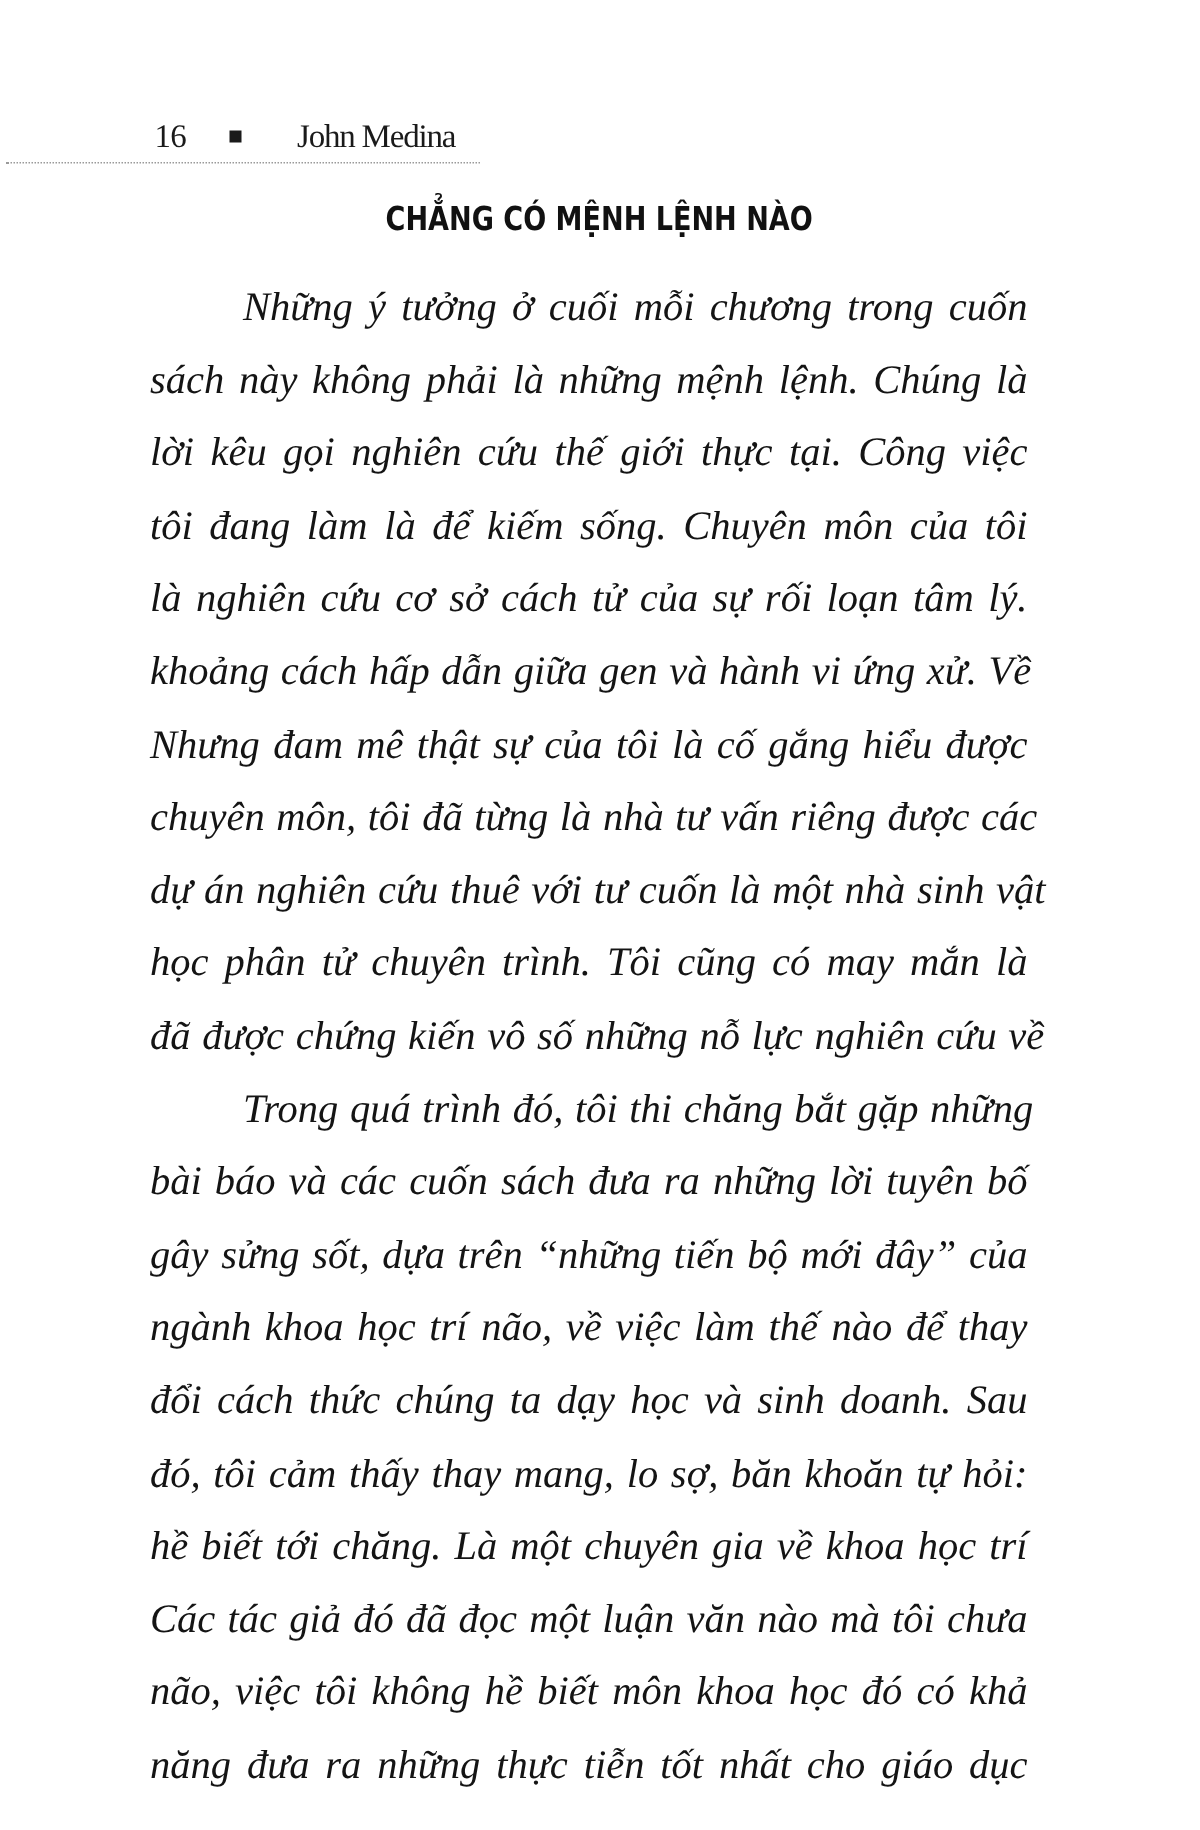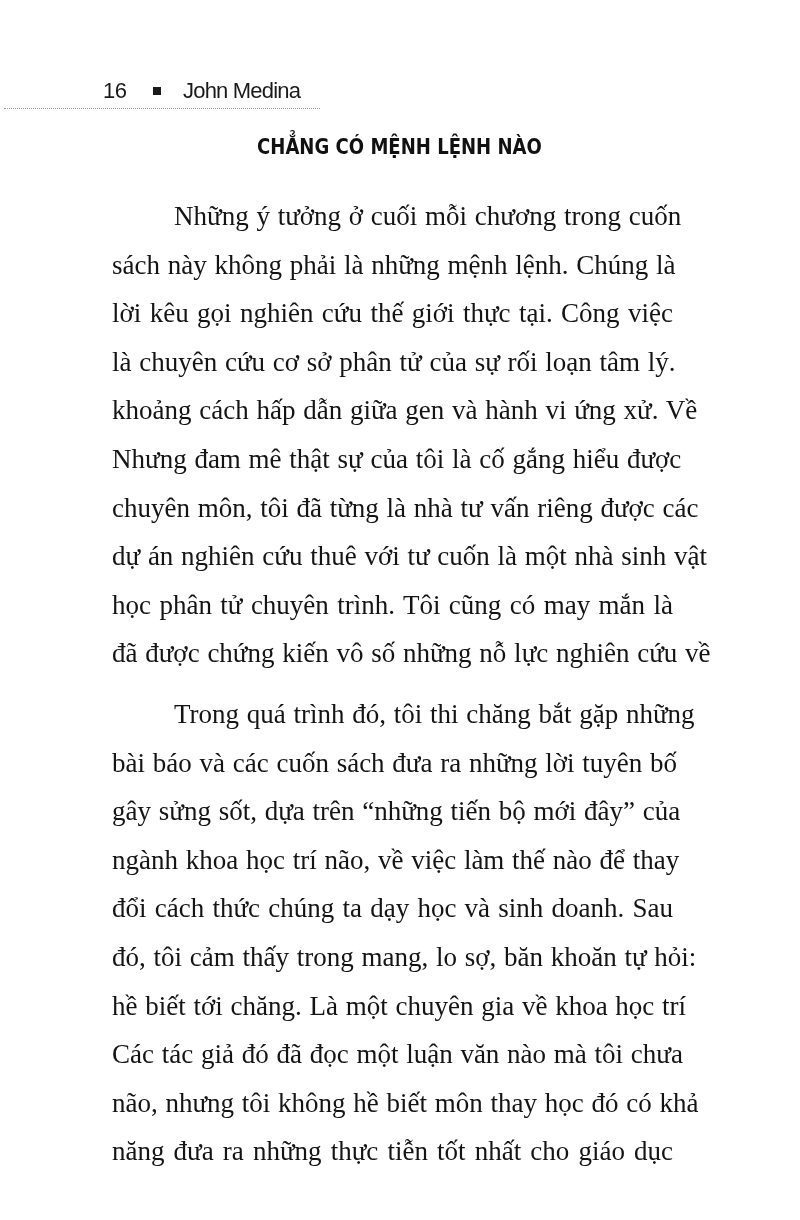--- a/index.html
+++ b/index.html
@@ -14,37 +14,38 @@
       overflow: hidden;
       color: #111111;
     }
     .running-head {
       position: absolute;
       top: 74px;
       left: 103px;
       height: 34px;
       display: flex;
       align-items: center;
-      font-family: Liberation Sans, sans-serif;
+      font-family: Liberation Serif, serif;
       font-size: 22px;
       letter-spacing: -0.5px;
       color: #1a1a1a;
     }
     .page-number {
       width: 50px;
     }
     .bullet {
       display: inline-block;
       width: 8px;
       height: 8px;
       background: #1a1a1a;
       margin-right: 22px;
     }
     .author {
       letter-spacing: -0.8px;
+      margin-left: 15px;
     }
     .dotted-rule {
       position: absolute;
       top: 108px;
       left: 4px;
       width: 316px;
       height: 0;
       border-top: 1px dotted #9a9a9a;
     }
     .chapter-section-title {
@@ -64,21 +65,22 @@
     .body-text {
       position: absolute;
       top: 180px;
       left: 100px;
       width: 585px;
       font-family: "Liberation Serif", serif;
       font-size: 27px;
       color: #141414;
     }
     .paragraph {
-      margin: 12px;
+      margin: 0;
+      font-style: italic;
     }
     .paragraph + .paragraph {
       margin-top: 0;
     }
     .line {
       display: block;
       height: 48.6px;
       line-height: 48.6px;
       text-align: justify;
       text-align-last: justify;
@@ -102,34 +104,35 @@
 </div>
 <div class="dotted-rule"></div>
 
 <div class="chapter-section-title">CHẲNG CÓ MỆNH LỆNH NÀO</div>
 
 <div class="body-text">
   <div class="paragraph">
     <span class="line indent">Những ý tưởng ở cuối mỗi chương trong cuốn</span>
     <span class="line">sách này không phải là những mệnh lệnh. Chúng là</span>
     <span class="line">lời kêu gọi nghiên cứu thế giới thực tại. Công việc</span>
-    <span class="line">là chuyên cứu cơ sở phân tử của sự rối loạn tâm lý.</span>
+    <span class="line">tôi đang làm là để kiếm sống. Chuyên môn của tôi</span>
+    <span class="line">là nghiên cứu cơ sở cách tử của sự rối loạn tâm lý.</span>
     <span class="line">khoảng cách hấp dẫn giữa gen và hành vi ứng xử. Về</span>
     <span class="line">Nhưng đam mê thật sự của tôi là cố gắng hiểu được</span>
     <span class="line">chuyên môn, tôi đã từng là nhà tư vấn riêng được các</span>
     <span class="line">dự án nghiên cứu thuê với tư cuốn là một nhà sinh vật</span>
     <span class="line">học phân tử chuyên trình. Tôi cũng có may mắn là</span>
     <span class="line">đã được chứng kiến vô số những nỗ lực nghiên cứu về</span>
   </div>
   <div class="paragraph">
     <span class="line indent">Trong quá trình đó, tôi thi chăng bắt gặp những</span>
     <span class="line">bài báo và các cuốn sách đưa ra những lời tuyên bố</span>
     <span class="line">gây sửng sốt, dựa trên “những tiến bộ mới đây” của</span>
     <span class="line">ngành khoa học trí não, về việc làm thế nào để thay</span>
     <span class="line">đổi cách thức chúng ta dạy học và sinh doanh. Sau</span>
-    <span class="line">đó, tôi cảm thấy trong mang, lo sợ, băn khoăn tự hỏi:</span>
+    <span class="line">đó, tôi cảm thấy thay mang, lo sợ, băn khoăn tự hỏi:</span>
     <span class="line">hề biết tới chăng. Là một chuyên gia về khoa học trí</span>
     <span class="line">Các tác giả đó đã đọc một luận văn nào mà tôi chưa</span>
-    <span class="line">não, nhưng tôi không hề biết môn thay học đó có khả</span>
+    <span class="line">não, việc tôi không hề biết môn khoa học đó có khả</span>
     <span class="line">năng đưa ra những thực tiễn tốt nhất cho giáo dục</span>
 
   </div>
 </div>
 
 </body></html>

